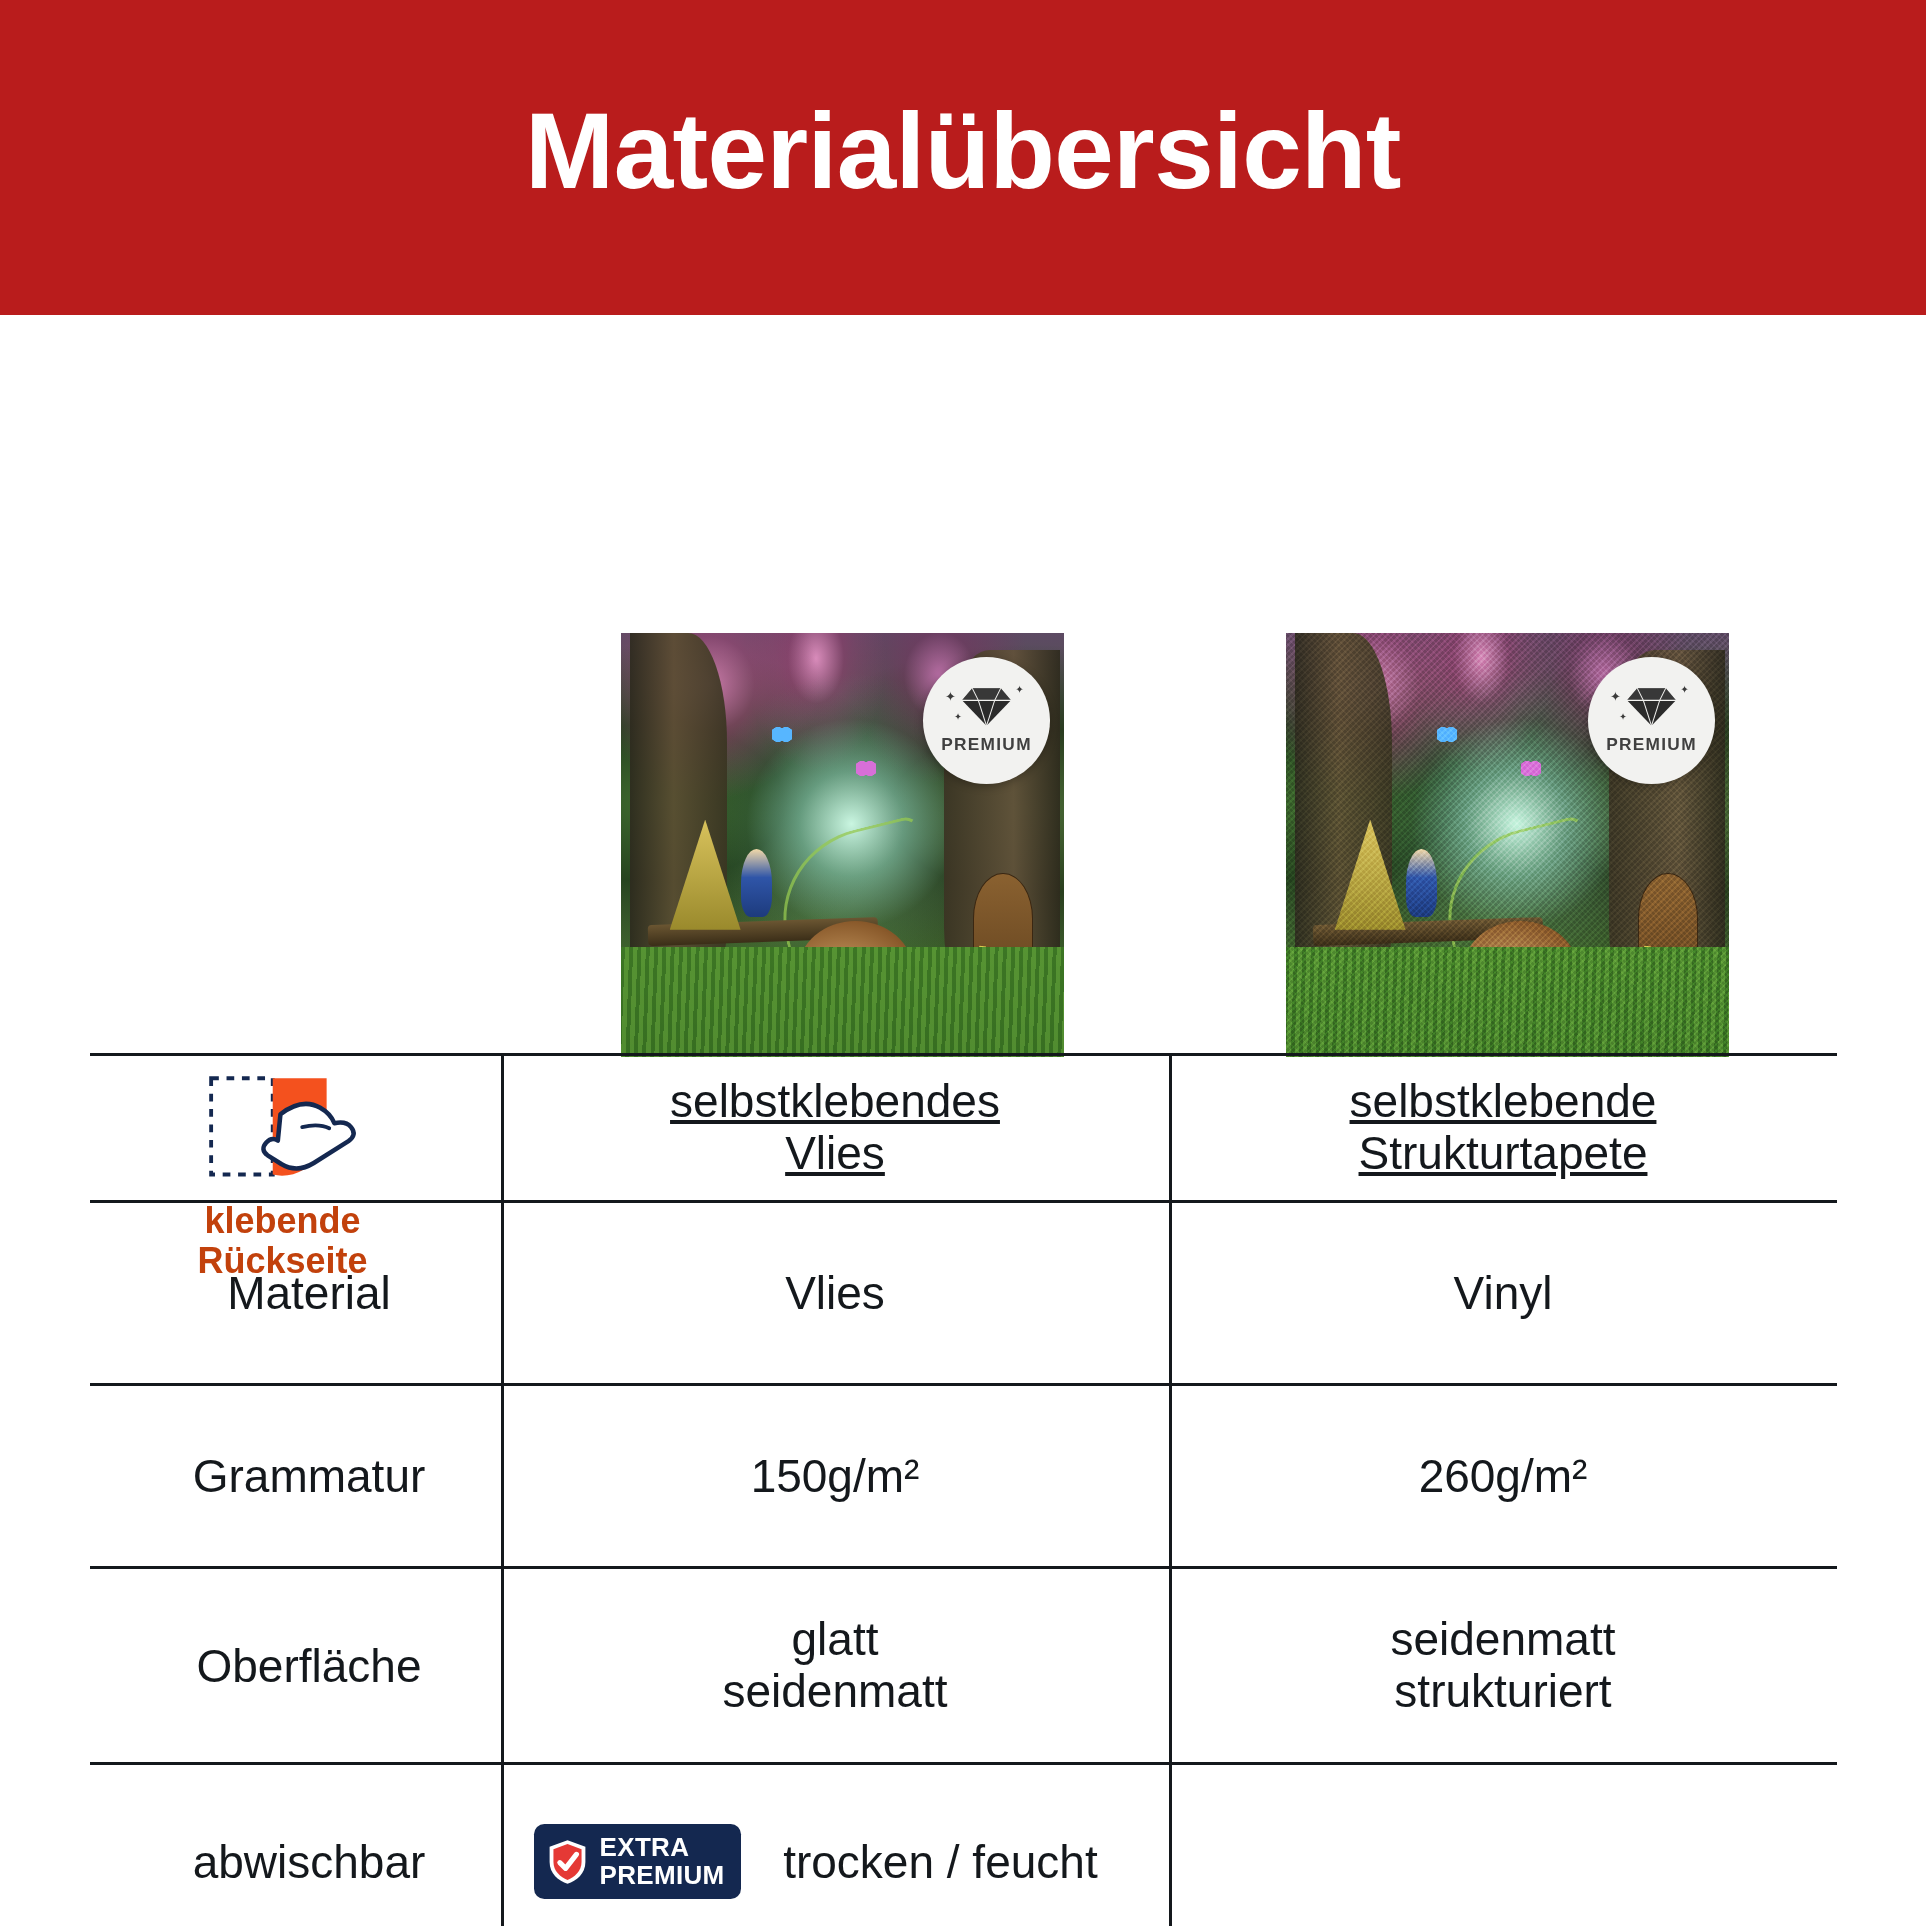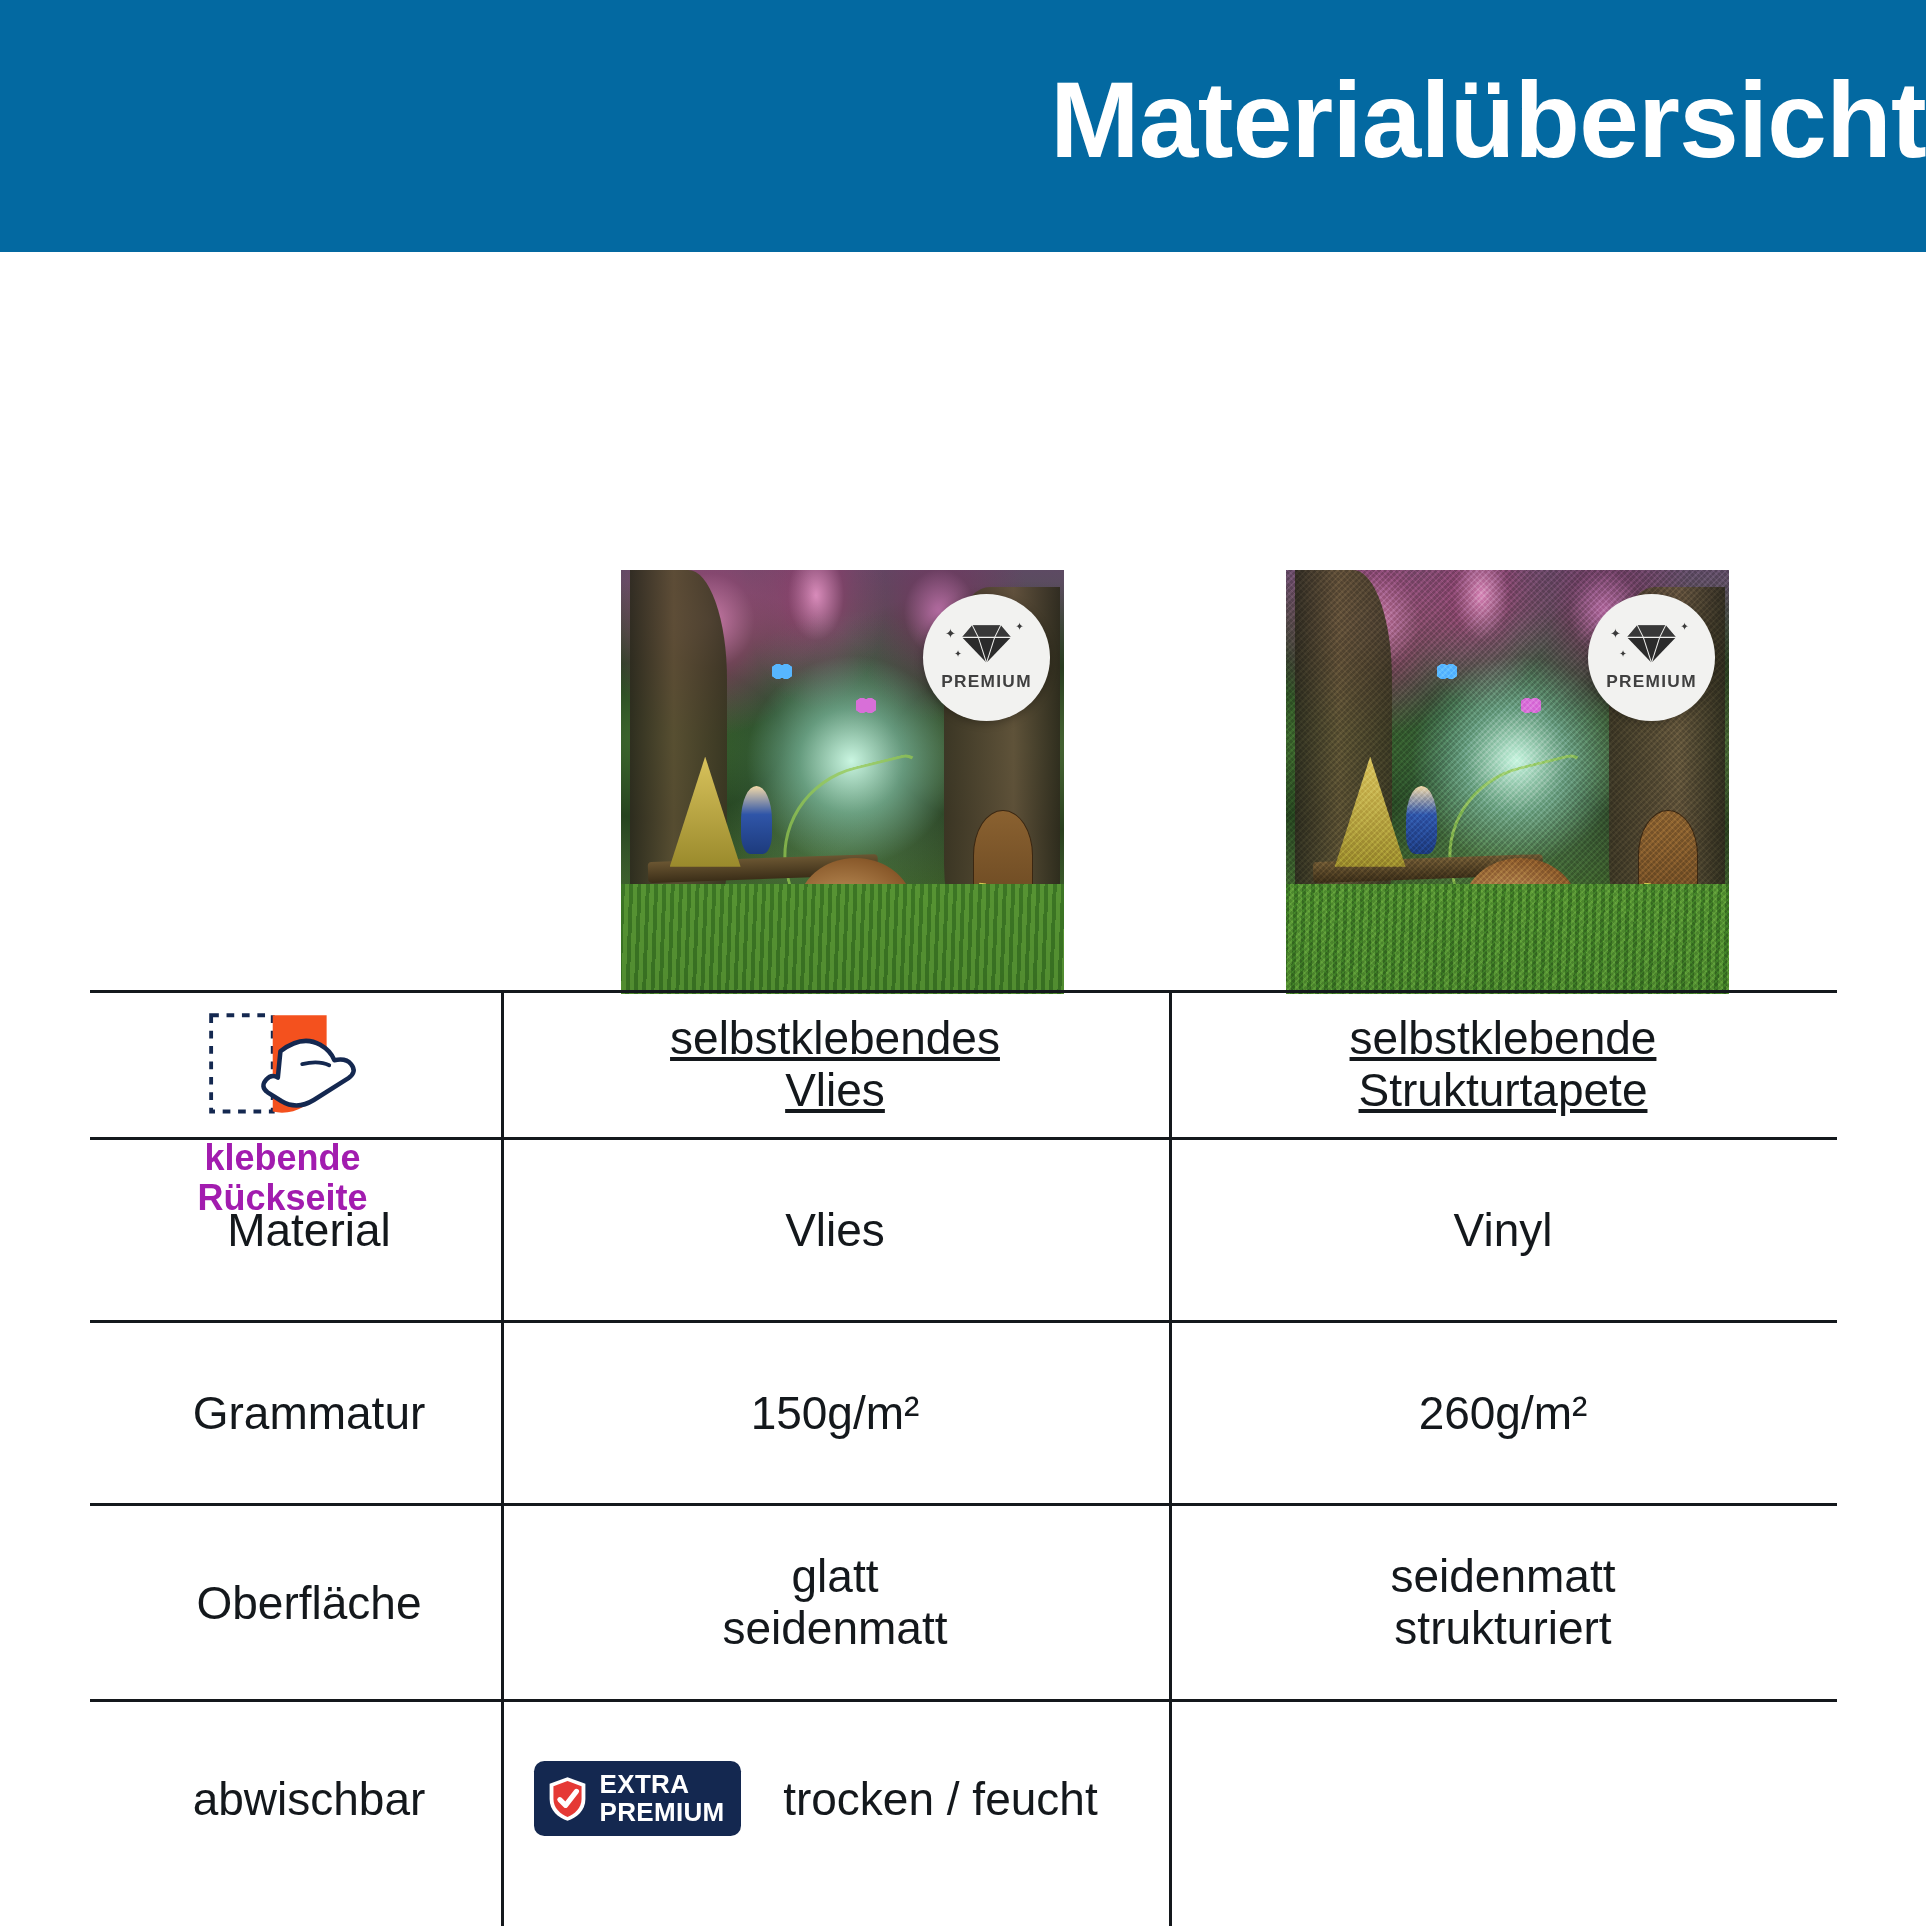--- a/index.html
+++ b/index.html
@@ -11,25 +11,25 @@
     width: 1926px;
     height: 1926px;
     font-family: "Liberation Sans", sans-serif;
     color: #1b2a4a;
     overflow: hidden;
   }
 
   
   .header {
     width: 100%;
-    height: 252px;
-    background: #0369a1;
+    height: 315px;
+    background: #b91c1c;
     display: flex;
     align-items: center;
-    justify-content: flex-end;
+    justify-content: center;
     box-sizing: border-box;
   }
   .header-title {
     color: #ffffff;
     font-size: 107px;
     font-weight: bold;
     letter-spacing: -0.6px;
     line-height: 1;
     margin: 0;
     padding-bottom: 11.6px;
@@ -257,21 +257,21 @@
     width: 321px;
     text-align: center;
   }
   .sticky-icon {
     width: 154px;
     height: 119px;
     margin: 0 auto 9px auto;
     position: relative;
   }
   .sticky-label {
-    color: #a21caf;
+    color: #c2410c;
     font-size: 36px;
     font-weight: bold;
     line-height: 1.12;
   }
 
   
   .robust-badge {
     display: inline-flex;
     align-items: center;
     gap: 11.6px;

